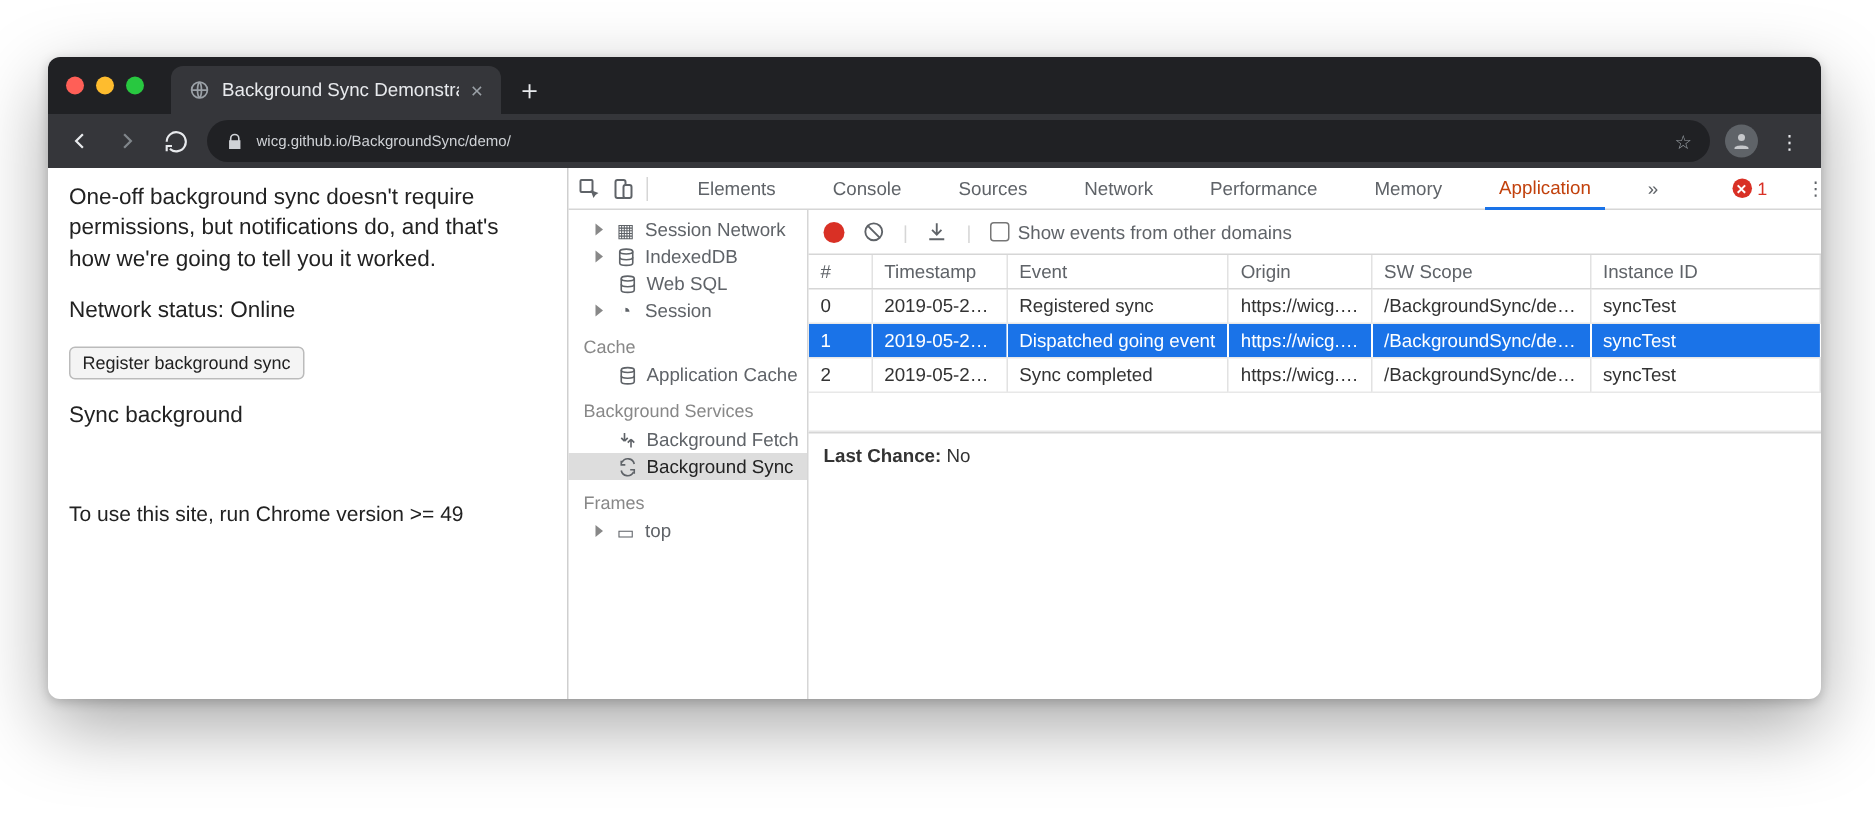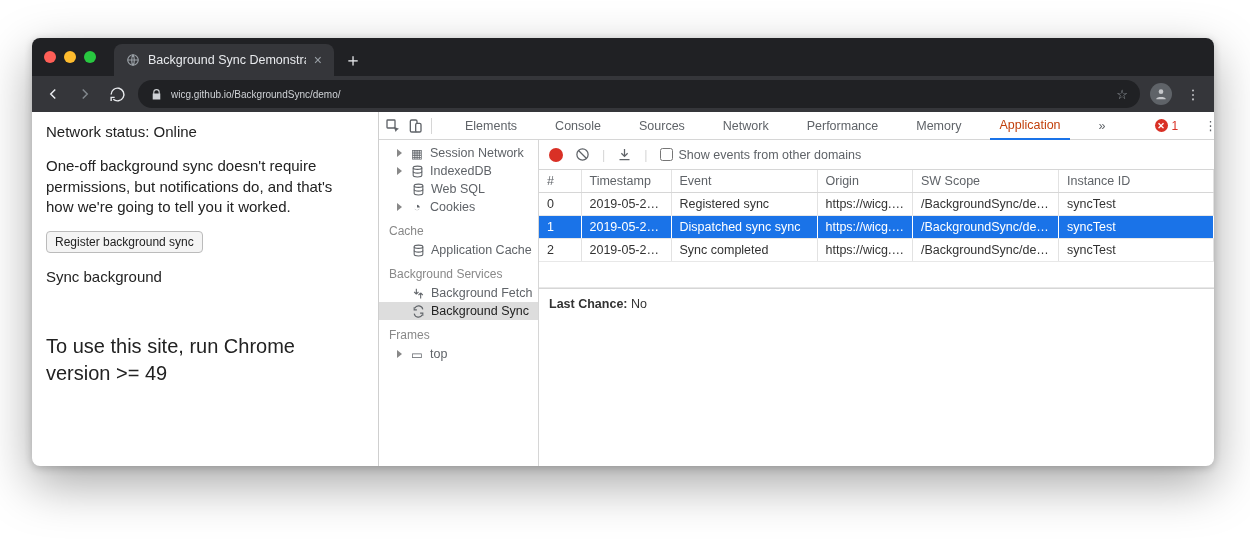--- a/index.html
+++ b/index.html
@@ -138,25 +138,25 @@
             <circle cx="12" cy="8" r="4"></circle>
             <path d="M4 20c0-4 16-4 16 0v1H4z"></path>
           </svg>
         </div>
     <div class="nav-btn">⋮</div>
   </div>
 
   <div class="body">
 
     <div class="page">
+      <p>One-off background sync doesn't require permissions, but notifications do, and that's how we're going to tell you it worked.</p>
       <p>Network status: Online</p>
-      <p>One-off background sync doesn't require permissions, but notifications do, and that's how we're going to tell you it worked.</p>
       <p><span class="demo-btn">Register background sync</span></p>
       <p style="margin-top:12px;">Sync background</p>
-      <p style="margin-top:46px;font-size:20px;">To use this site, run Chrome version &gt;= 49</p>
+      <p style="margin-top:46px;font-size:14px;">To use this site, run Chrome version &gt;= 49</p>
     </div>
 
     <div class="devtools">
       <div class="dt-tabs">
         <div class="dt-inspect">
           <span>
                 <svg width="16" height="16" viewBox="0 0 24 24" fill="none" stroke="#5f6368" stroke-width="2">
                   <rect x="3" y="3" width="12" height="12" rx="1"></rect>
                   <path d="M13 13l8 3-3 2-2 3-3-8z" fill="#5f6368" stroke="none"></path>
                 </svg>
@@ -210,21 +210,21 @@
                     <ellipse cx="12" cy="5" rx="8" ry="3"></ellipse>
                     <path d="M4 5v14c0 1.7 3.6 3 8 3s8-1.3 8-3V5"></path>
                     <path d="M4 12c0 1.7 3.6 3 8 3s8-1.3 8-3"></path>
                   </svg>
                 </span>
                 <span>Web SQL</span>
               </div>
           <div class="side-item">
                 <span class="tri"></span>
                 <span class="sicon">◔</span>
-                <span>Cookies</span>
+                <span>Session</span>
               </div>
 
           <div class="side-head">Cache</div>
           <div class="side-item sub">
                 <span class="sicon">
                   <svg width="13" height="13" viewBox="0 0 24 24" fill="none" stroke="currentColor" stroke-width="2">
                     <ellipse cx="12" cy="5" rx="8" ry="3"></ellipse>
                     <path d="M4 5v14c0 1.7 3.6 3 8 3s8-1.3 8-3V5"></path>
                     <path d="M4 12c0 1.7 3.6 3 8 3s8-1.3 8-3"></path>
                   </svg>
@@ -306,21 +306,21 @@
                     <td>0</td>
                     <td>2019-05-2…</td>
                     <td>Registered sync</td>
                     <td>https://wicg.…</td>
                     <td>/BackgroundSync/de…</td>
                     <td>syncTest</td>
                   </tr>
                   <tr class="sel">
                     <td>1</td>
                     <td>2019-05-2…</td>
-                    <td>Dispatched sync sync</td>
+                    <td>Dispatched going event</td>
                     <td>https://wicg.…</td>
                     <td>/BackgroundSync/de…</td>
                     <td>syncTest</td>
                   </tr>
                   <tr>
                     <td>2</td>
                     <td>2019-05-2…</td>
                     <td>Sync completed</td>
                     <td>https://wicg.…</td>
                     <td>/BackgroundSync/de…</td>

